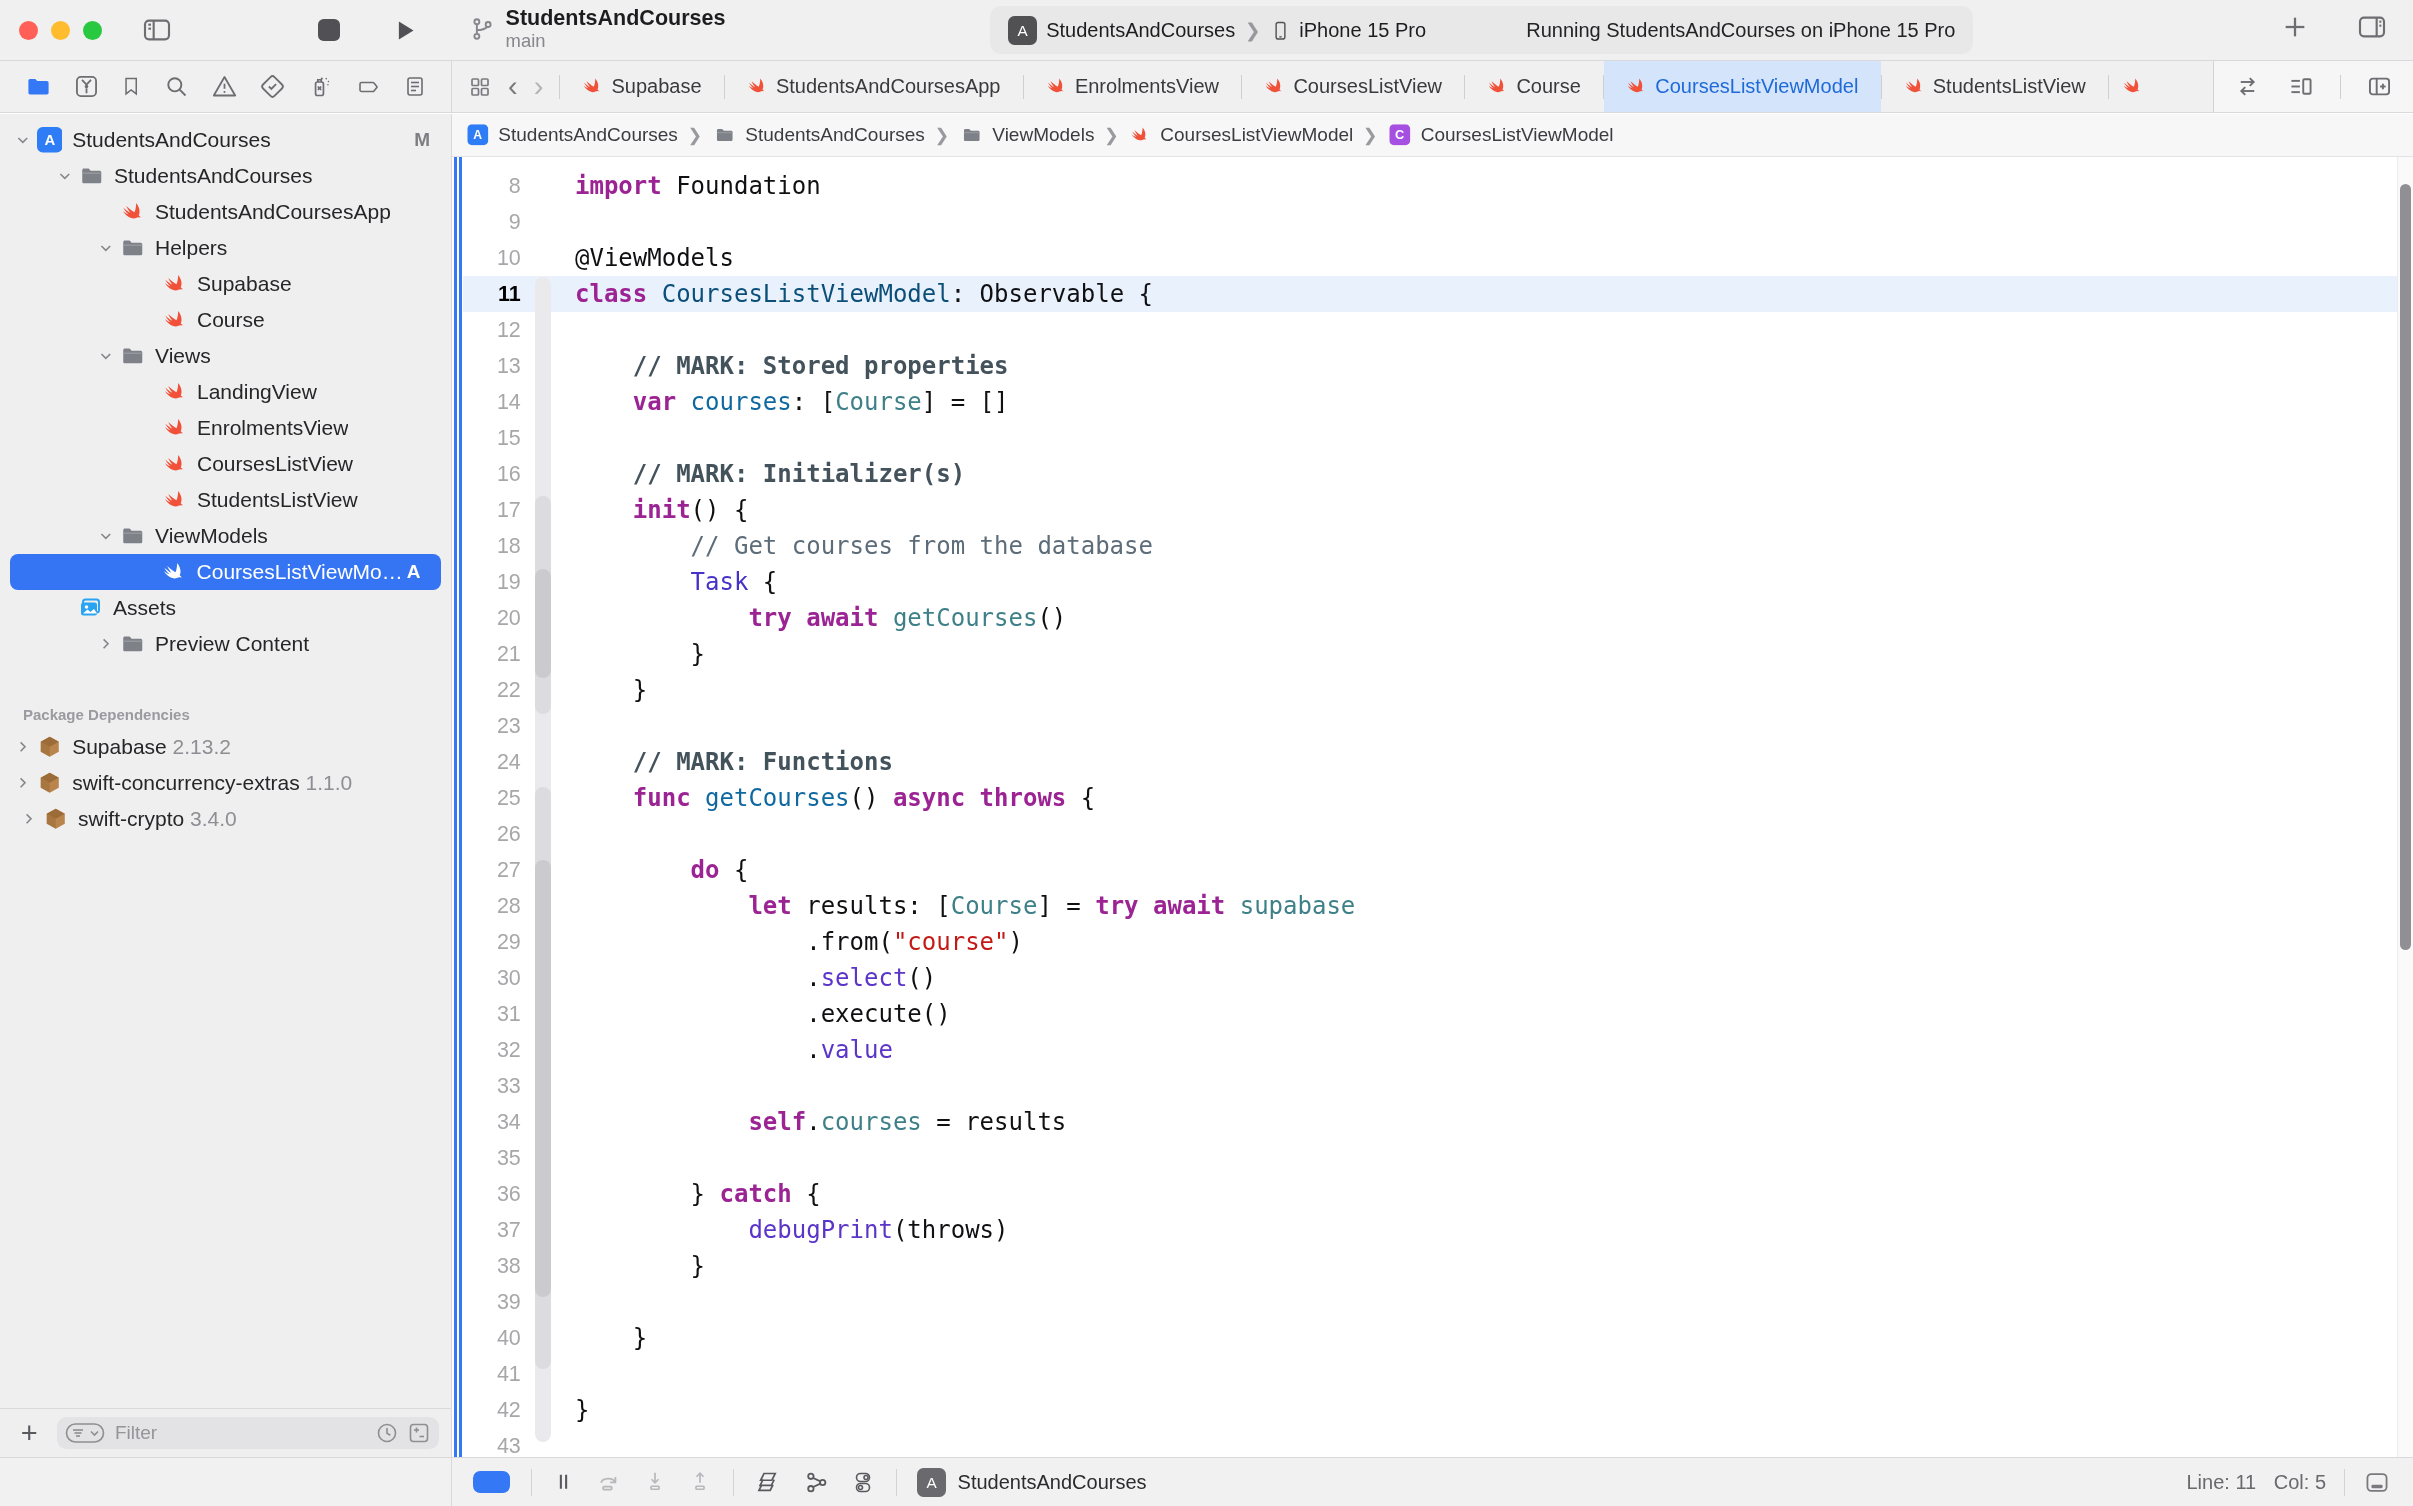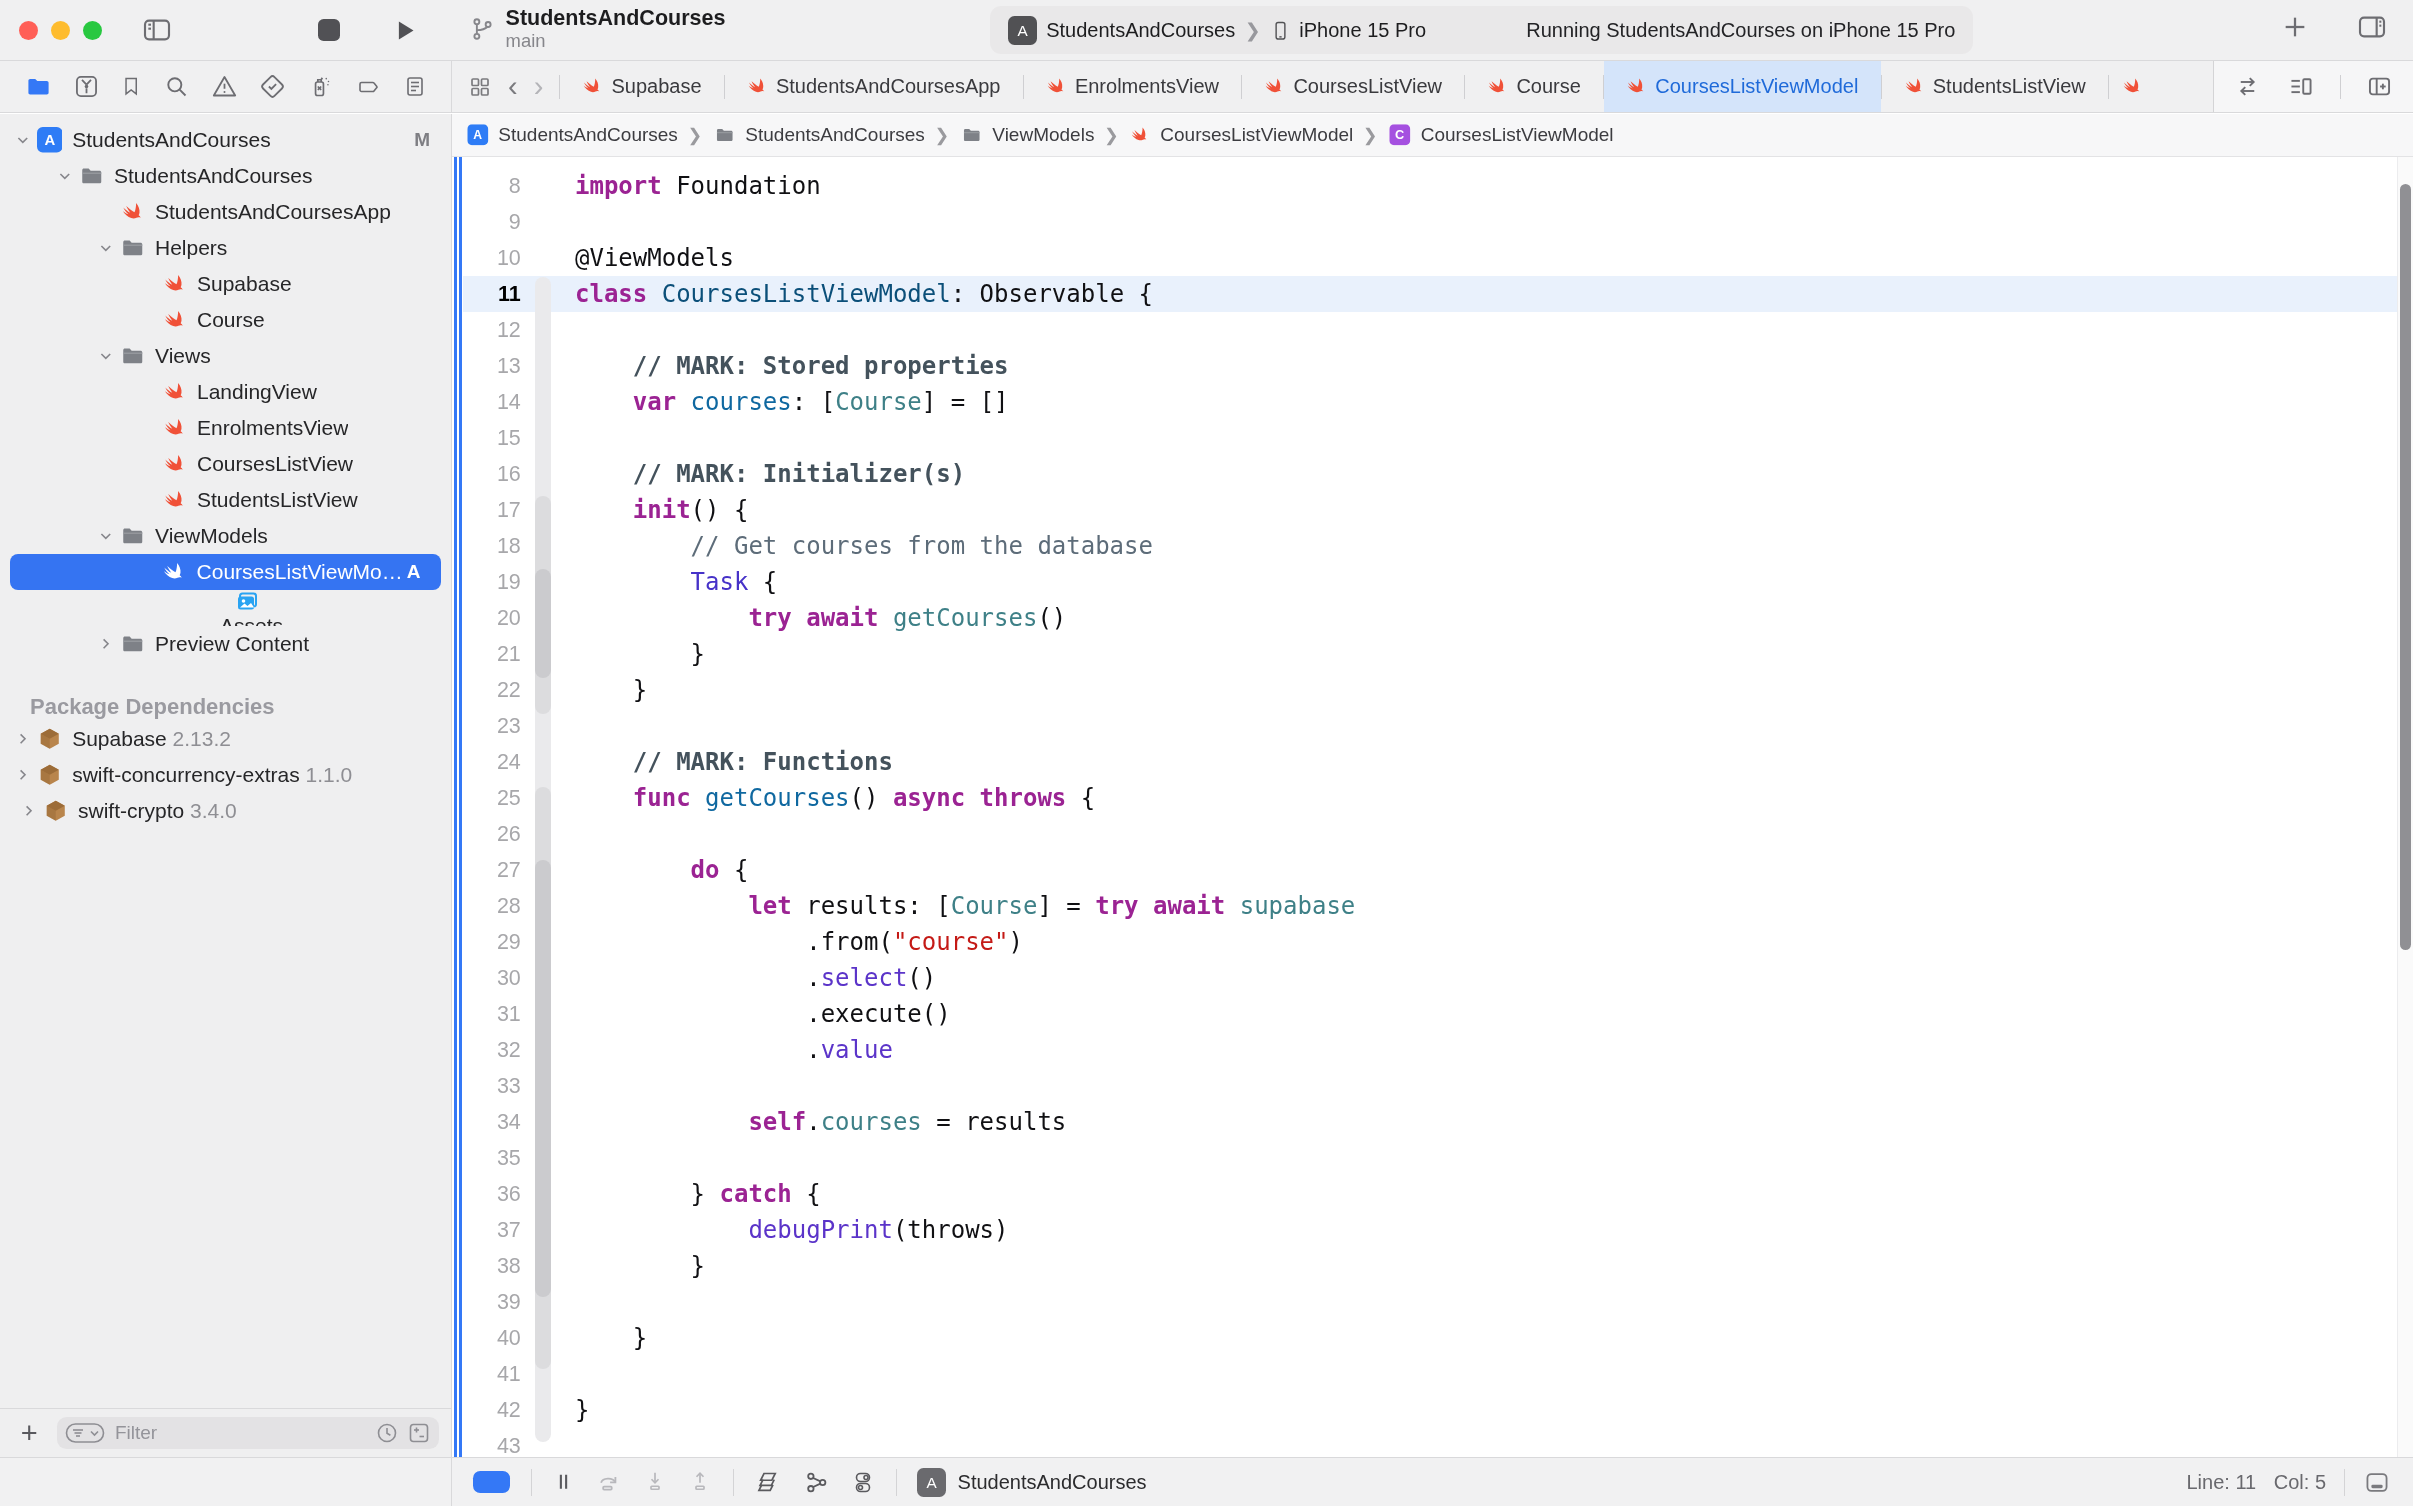--- a/index.html
+++ b/index.html
@@ -44,22 +44,22 @@
   .content{position:absolute;left:0;top:114px;width:2413px;height:1343px;display:flex;}
   .sidebar{width:452px;background:var(--sidebar-bg);border-right:0.8px solid var(--divider);
            padding-top:8px;position:relative;overflow:hidden;}
   .tree-row{height:36px;display:flex;align-items:center;font-size:21px;color:#262628;position:relative;}
   .tree-row .chev{width:24px;display:flex;justify-content:center;color:#86868b;flex:none;}
   .tree-row .t-icon{width:29px;display:flex;justify-content:center;margin-right:8px;flex:none;}
   .tree-row .t-label{white-space:nowrap;overflow:hidden;text-overflow:ellipsis;}
   .tree-row .t-badge{margin-left:auto;margin-right:21px;font-size:19px;font-weight:bold;color:#7e7e83;}
   .tree-row.selected{background:var(--selection);border-radius:8px;margin:0 9.6px;color:#fff;}
   .tree-row.selected .t-badge{color:#fff;}
-  .pkg-header{margin-top:30px;height:29px;display:flex;align-items:center;padding-left:30px;
-              font-size:22px;font-weight:bold;color:#9a9aa0;}
+  .pkg-header{margin-top:38px;height:29px;display:flex;align-items:center;padding-left:23px;
+              font-size:15px;font-weight:bold;color:#9a9aa0;}
   .sidebar-bottom{position:absolute;left:0;bottom:0;width:452px;height:49px;background:var(--sidebar-bg);
                   border-top:0.8px solid var(--divider);display:flex;align-items:center;padding:0 12.8px;gap:11.2px;}
   .add-btn{color:#59595e;font-size:29px;line-height:29px;padding:0 8px;}
   .filter-field{flex:1;height:32px;border-radius:9.6px;background:#e3e2e4;display:flex;align-items:center;
                 padding:0 8px;gap:8px;color:#8e8e93;justify-content:space-between;}
   .filter-field input{flex:1;border:none;background:transparent;outline:none;font-size:19px;
                       font-family:"Liberation Sans",sans-serif;color:#1d1d1f;}
   .filter-field input::placeholder{color:#94949a;}
   
   .editorcol{flex:1;display:flex;flex-direction:column;min-width:0;}
@@ -497,21 +497,21 @@
           <div class="tree-row selected" style="padding-left: 126px;">
             <span class="chev" style="color:#fff"></span>
             <span class="t-icon">
               <svg width="24" height="24" viewBox="0 0 100 100">
                 <path fill="#fff" d="M63 12c10 12 16 26 14 41-.5 4-1.7 7.6-3.4 10.8 3.9 2.4 7 5.6 8.4 9.7-8-3.3-13.4-1.5-17.6.6-5.9 2.9-13.6 3.9-21.8 1.4C28.6 71.4 14.6 58.6 8 47c6.4 4.7 14.6 9.8 23.4 12.6C21.9 51.2 13.2 39.5 9.7 31c7.5 7.5 18.1 16.5 28.9 22.2C31.9 44.7 24.7 33.1 21.9 25c10.5 10 23.3 20.9 34.3 26.3C60.5 41 63.2 26.5 63 12z"></path>
               </svg>
             </span>
             <span class="t-label">CoursesListViewModel</span>
             <span class="t-badge">A</span>
           </div>
-          <div class="tree-row" style="padding-left: 52px; flex-direction: column;">
+          <div class="tree-row" style="padding-left: 52px;">
             <span class="chev"></span>
             <span class="t-icon">
               <svg width="27" height="24" viewBox="0 0 24 24">
                 <rect x="4.5" y="3.5" width="16" height="13" rx="2.5" fill="none" stroke="#29a3f2" stroke-width="2"></rect>
                 <rect x="2.5" y="6.5" width="16" height="13" rx="2.5" fill="#29a3f2"></rect>
                 <circle cx="8" cy="11" r="1.8" fill="#fff"></circle>
                 <path d="M4.5 17.5l4.5-4 3 2.5 3.5-3 3 4.5z" fill="#fff"></path>
               </svg>
             </span>
             <span class="t-label">Assets</span>

